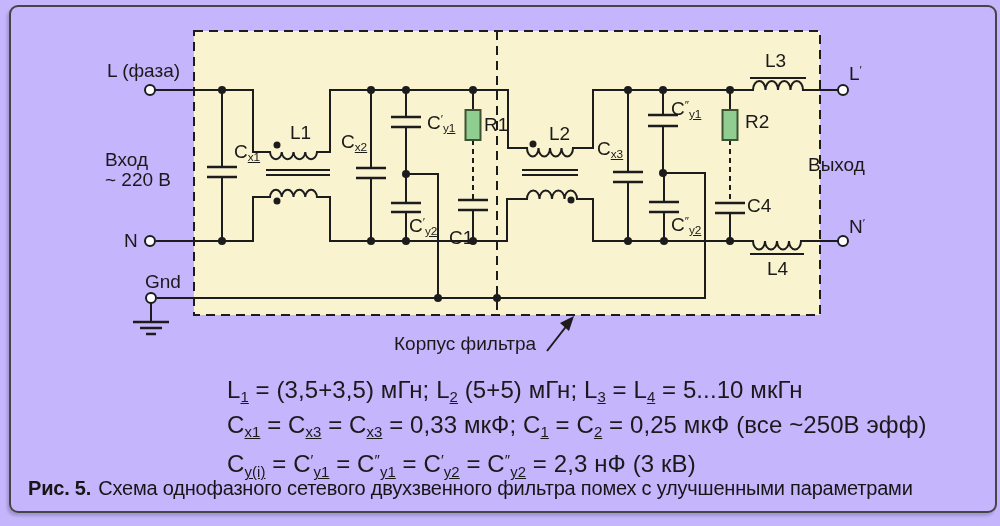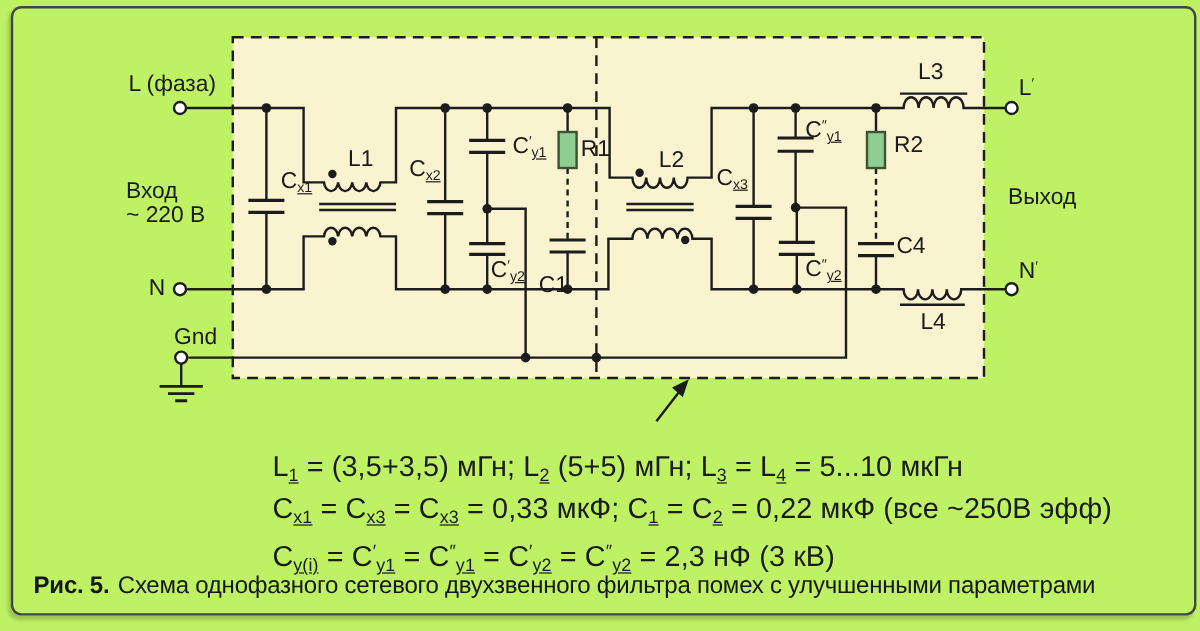--- a/index.html
+++ b/index.html
@@ -1,16 +1,16 @@
 <!DOCTYPE html>
 <html><head>
 <meta charset="utf-8">
 <style>
   html,body{margin:0;padding:0;background:#ffffff;}
-  .screen{position:relative;width:1000px;height:526px;background:#bef264;overflow:hidden;
+  .screen{position:relative;width:1000px;height:526px;background:#c4b5fd;overflow:hidden;
           font-family:"Liberation Sans","DejaVu Sans",sans-serif;color:#1c1c1c;}
   .frame{position:absolute;left:9px;top:5px;width:984px;height:504px;border:2px solid #454545;
          border-radius:9px;box-shadow:-2px 3px 3px rgba(0,0,0,0.18);}
   svg{position:absolute;left:0;top:0;}
   .lbl{position:absolute;font-size:19px;line-height:20px;white-space:nowrap;color:#1a1a1a;}
   .lbl sub,.fml sub{font-size:0.62em;vertical-align:-0.28em;text-decoration:underline;}
   .lbl sup,.fml sup{font-size:0.62em;vertical-align:0.5em;}
   .center{text-align:left;}
   .formulas{position:absolute;left:227px;top:376px;font-size:24px;color:#1a1a1a;}
   .fml{line-height:28px;white-space:nowrap;letter-spacing:0.1px;}
@@ -153,42 +153,43 @@
   </svg>
 
   <div class="lbl" style="left:107px;top:61px">L (фаза)</div>
   <div class="lbl center" style="left:105px;top:150px;width:85px">
     <div>Вход</div>
     <div>~ 220 В</div>
   </div>
   <div class="lbl" style="left:124px;top:231px">N</div>
   <div class="lbl" style="left:145px;top:272px">Gnd</div>
   <div class="lbl" style="left:849px;top:60px"><span>L</span><sup>′</sup></div>
-  <div class="lbl" style="left:840px;top:155px">Выход</div>
+  <div class="lbl" style="left:808px;top:155px">Выход</div>
   <div class="lbl" style="left:849px;top:213px"><span>N</span><sup>′</sup></div>
 
   <div class="lbl" style="left:234px;top:142px"><span>C</span><sub>x1</sub></div>
   <div class="lbl" style="left:290px;top:123px">L1</div>
   <div class="lbl" style="left:341px;top:132px"><span>C</span><sub>x2</sub></div>
   <div class="lbl" style="left:427px;top:109px"><span>C</span><sup>′</sup><sub>y1</sub></div>
   <div class="lbl" style="left:484px;top:115px">R1</div>
   <div class="lbl" style="left:409px;top:212px"><span>C</span><sup>′</sup><sub>y2</sub></div>
   <div class="lbl" style="left:449px;top:228px">C1</div>
   <div class="lbl" style="left:549px;top:124px">L2</div>
   <div class="lbl" style="left:597px;top:139px"><span>C</span><sub>x3</sub></div>
   <div class="lbl" style="left:671px;top:95px"><span>C</span><sup>″</sup><sub>y1</sub></div>
   <div class="lbl" style="left:745px;top:112px">R2</div>
   <div class="lbl" style="left:671px;top:211px"><span>C</span><sup>″</sup><sub>y2</sub></div>
   <div class="lbl" style="left:747px;top:196px">C4</div>
   <div class="lbl" style="left:765px;top:51px">L3</div>
   <div class="lbl" style="left:767px;top:259px">L4</div>
 
+  <div class="lbl" style="left:394px;top:334px">Корпус фильтра</div>
 
   <div class="formulas">
     <div class="fml"><span>L</span><sub>1</sub><span> = (3,5+3,5) мГн;  </span><span>L</span><sub>2</sub><span> (5+5) мГн;  </span><span>L</span><sub>3</sub><span> = </span><span>L</span><sub>4</sub><span> = 5...10 мкГн</span></div>
-    <div class="fml"><span>C</span><sub>x1</sub><span> = </span><span>C</span><sub>x3</sub><span> = </span><span>C</span><sub>x3</sub><span> = 0,33 мкФ;  </span><span>C</span><sub>1</sub><span> = </span><span>C</span><sub>2</sub><span> = 0,22 мкФ  (все ~250В эфф)</span></div>
+    <div class="fml"><span>C</span><sub>x1</sub><span> = </span><span>C</span><sub>x3</sub><span> = </span><span>C</span><sub>x3</sub><span> = 0,33 мкФ;  </span><span>C</span><sub>1</sub><span> = </span><span>C</span><sub>2</sub><span> = 0,25 мкФ  (все ~250В эфф)</span></div>
     <div class="fml"><span>C</span><sub>y(i)</sub><span> = </span><span>C</span><sup>′</sup><sub>y1</sub><span> = </span><span>C</span><sup>″</sup><sub>y1</sub><span> = </span><span>C</span><sup>′</sup><sub>y2</sub><span> = </span><span>C</span><sup>″</sup><sub>y2</sub><span> = 2,3 нФ (3 кВ)</span></div>
   </div>
 
   <div class="caption">
     <span class="pfx">Рис. 5.</span><span>Схема однофазного сетевого двухзвенного фильтра помех с улучшенными параметрами</span>
   </div>
 </div>
 
 </body></html>

